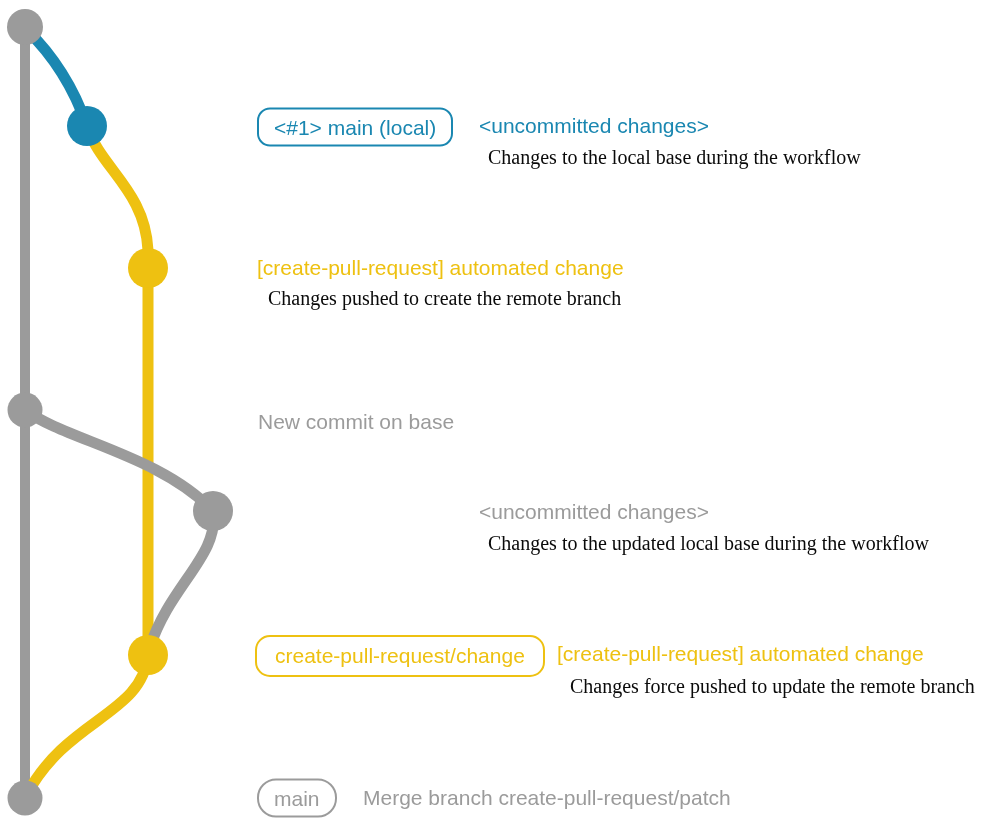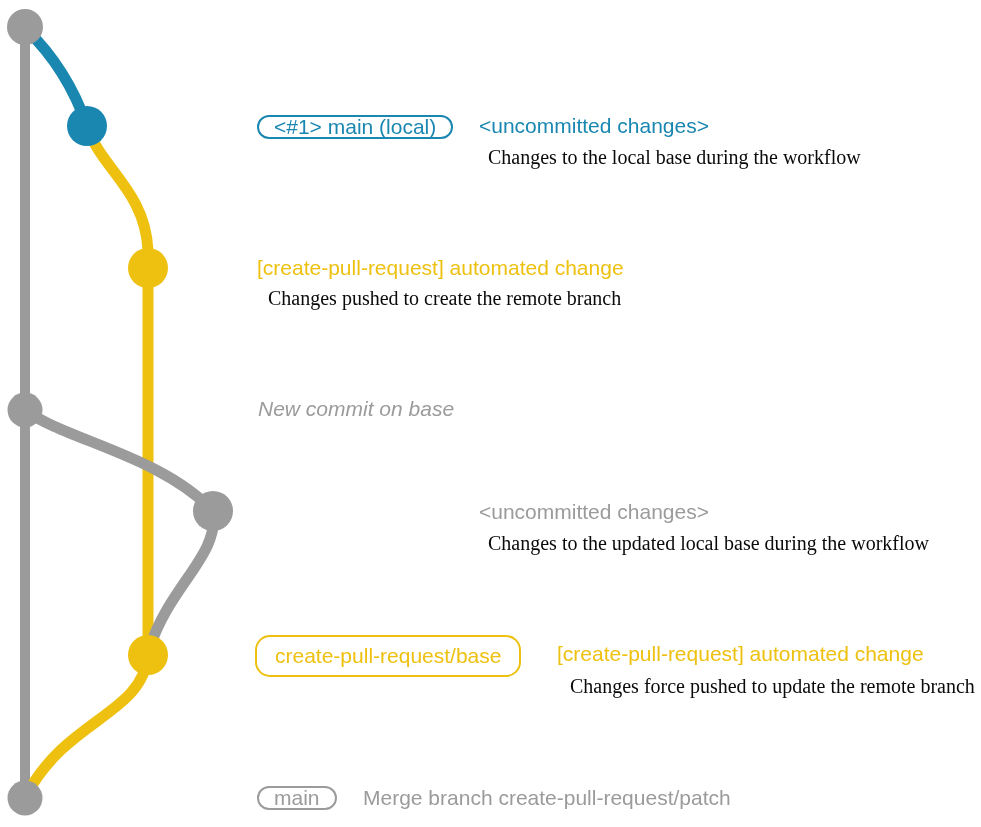--- a/index.html
+++ b/index.html
@@ -24,21 +24,21 @@
     color: var(--ink, #0a0a0a);
   }
   .t-gray   { color: var(--gray, #9b9b9b); }
   .t-blue   { color: var(--blue, #1a87b1); }
   .t-yellow { color: var(--yellow, #eec111); }
 
   .badge {
     display: inline-flex;
     align-items: center;
     justify-content: center;
-    height: 24px;
+    height: 39px;
     padding: 4px 15px;
     border: 2px solid;
     border-radius: 13px;
     font-size: 21px;
     background: #ffffff;
     box-sizing: border-box;
   }
   .b-blue   { color: var(--blue, #1a87b1);   border-color: var(--blue, #1a87b1); }
   .b-gray   { color: var(--gray, #9b9b9b);   border-color: var(--gray, #9b9b9b); }
   .b-yellow { color: var(--yellow, #eec111); border-color: var(--yellow, #eec111);
@@ -80,25 +80,25 @@
   </svg>
 
 
   <div class="abs badge b-blue" style="left:257px; top:127px;">&lt;#1&gt; main (local)</div>
   <div class="abs sans t-blue" style="left:479px; top:126px;">&lt;uncommitted changes&gt;</div>
   <div class="abs serif" style="left:488px; top:157px;font-family:Liberation Serif, serif;">Changes to the local base during the workflow</div>
 
   <div class="abs sans t-yellow" style="left:257px; top:268px;">[create-pull-request] automated change</div>
   <div class="abs serif" style="left:268px; top:298px;">Changes pushed to create the remote branch</div>
 
-  <div class="abs sans t-gray" style="left:258px; top:409px;font-style:italic;">New commit on base</div>
+  <div class="abs sans t-gray" style="left:258px; top:422px;">New commit on base</div>
 
   <div class="abs sans t-gray" style="left:479px; top:512px;">&lt;uncommitted changes&gt;</div>
   <div class="abs serif" style="left:488px; top:543px;">Changes to the updated local base during the workflow</div>
 
-  <div class="abs badge b-yellow" style="left:255px; top:656px;">create-pull-request/base</div>
+  <div class="abs badge b-yellow" style="left:255px; top:656px;">create-pull-request/change</div>
   <div class="abs sans t-yellow" style="left:557px; top:654px;">[create-pull-request] automated change</div>
   <div class="abs serif" style="left:570px; top:686px;">Changes force pushed to update the remote branch</div>
 
   <div class="abs badge b-gray" style="left:257px; top:798px;border-radius:19px;">main</div>
   <div class="abs sans t-gray" style="left:363px; top:798px;">Merge branch create-pull-request/patch</div>
 
 </div>
 
 </body></html>

